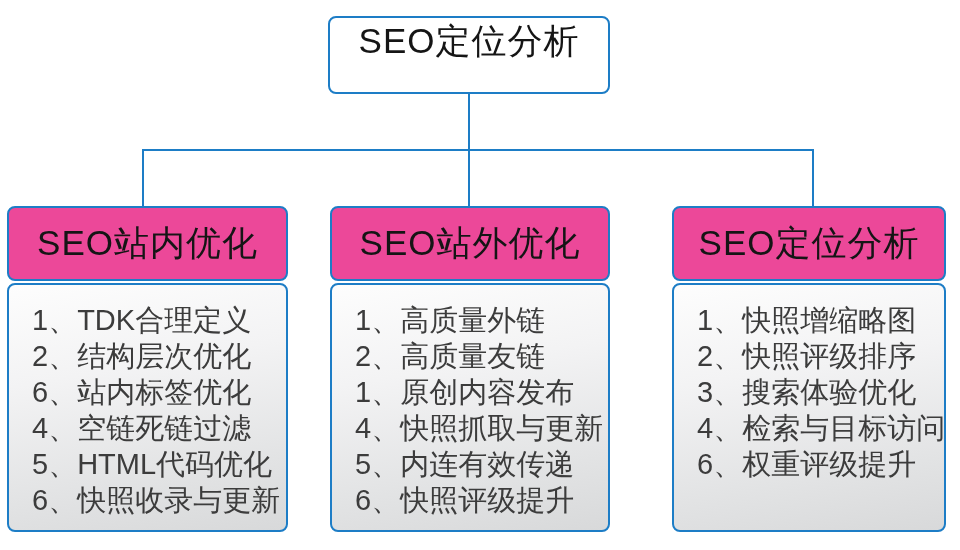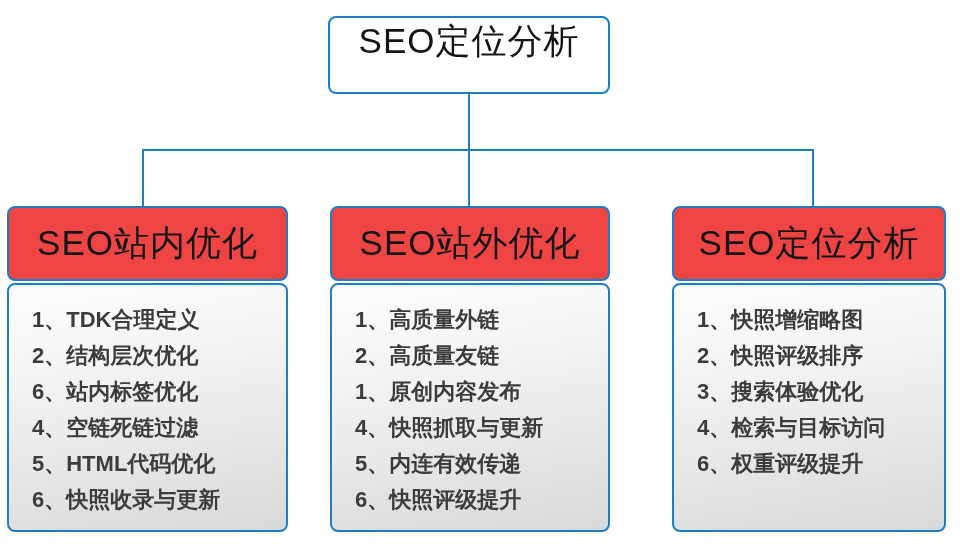--- a/index.html
+++ b/index.html
@@ -36,21 +36,21 @@
     z-index: 2;
   }
   .column { position: absolute; top: 206px; }
   .col-0 { left: 7px;   width: 281px; }
   .col-1 { left: 330px; width: 280px; }
   .col-2 { left: 672px; width: 274px; }
   .branch-header {
     position: absolute;
     left: 0; top: 0;
     width: 100%; height: 75px;
-    background: #ef4444;
+    background: #ec4899;
     border: 2px solid var(--accent, #1d7dc6);
     border-radius: 8px;
     display: flex;
     align-items: center;
     justify-content: center;
     font-size: 35px;
     letter-spacing: 1px;
     color: var(--header-text, #151515);
     z-index: 2;
   }
@@ -61,25 +61,24 @@
     border: 2px solid var(--accent, #1d7dc6);
     border-radius: 8px;
     background: linear-gradient(170deg,
       var(--panel-top, #fdfdfd) 0%,
       #f3f3f4 35%,
       #e2e3e4 75%,
       var(--panel-bottom, #d8d9da) 100%);
     padding: 17px 10px 0 23px;
   }
   .item {
-    font-size: 22px;
+    font-size: 29px;
     line-height: 36px;
     color: var(--item-text, #3c3c3c);
     white-space: nowrap;
-    font-weight: bold;
   }
 </style>
 </head>
 <body>
 
 <div class="canvas">
 
   <div class="line" style="left:468px; top:93px; width:2px; height:114px;"></div>
   <div class="line" style="left:142px; top:149px; width:672px; height:2px;"></div>
   <div class="line" style="left:142px; top:149px; width:2px; height:58px;"></div>

